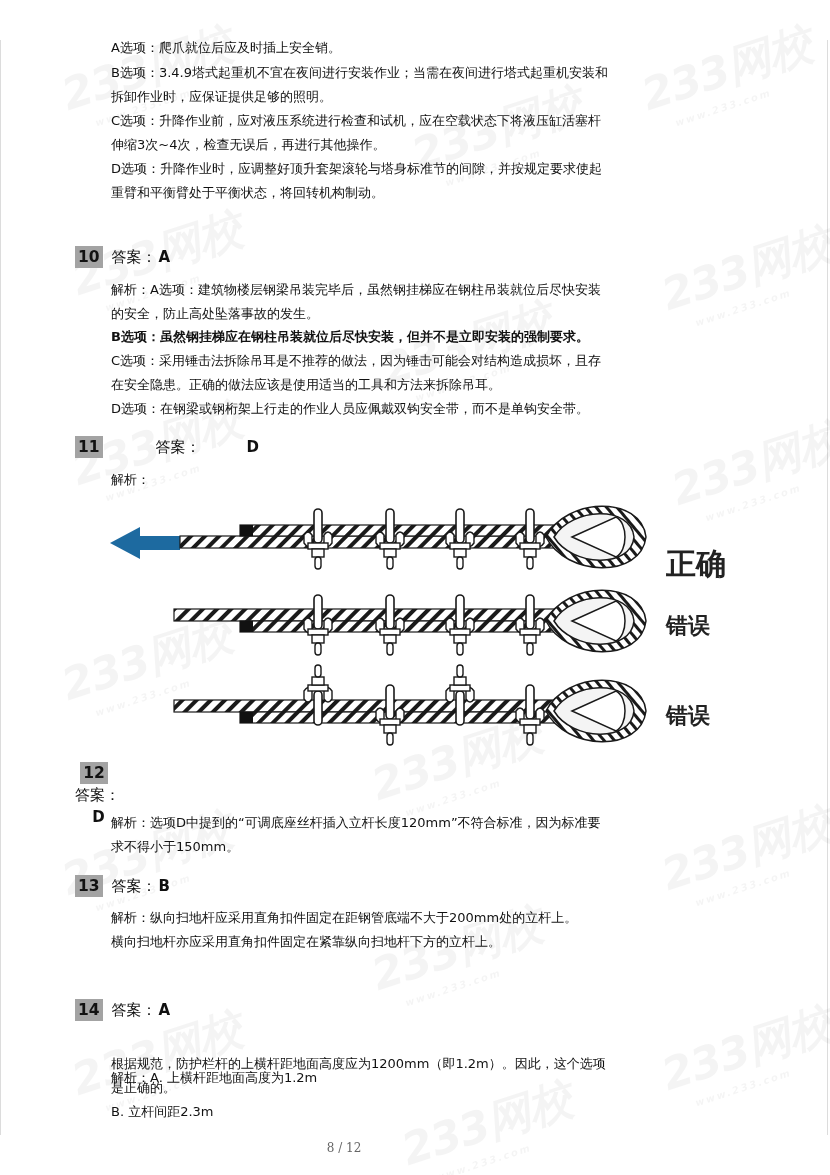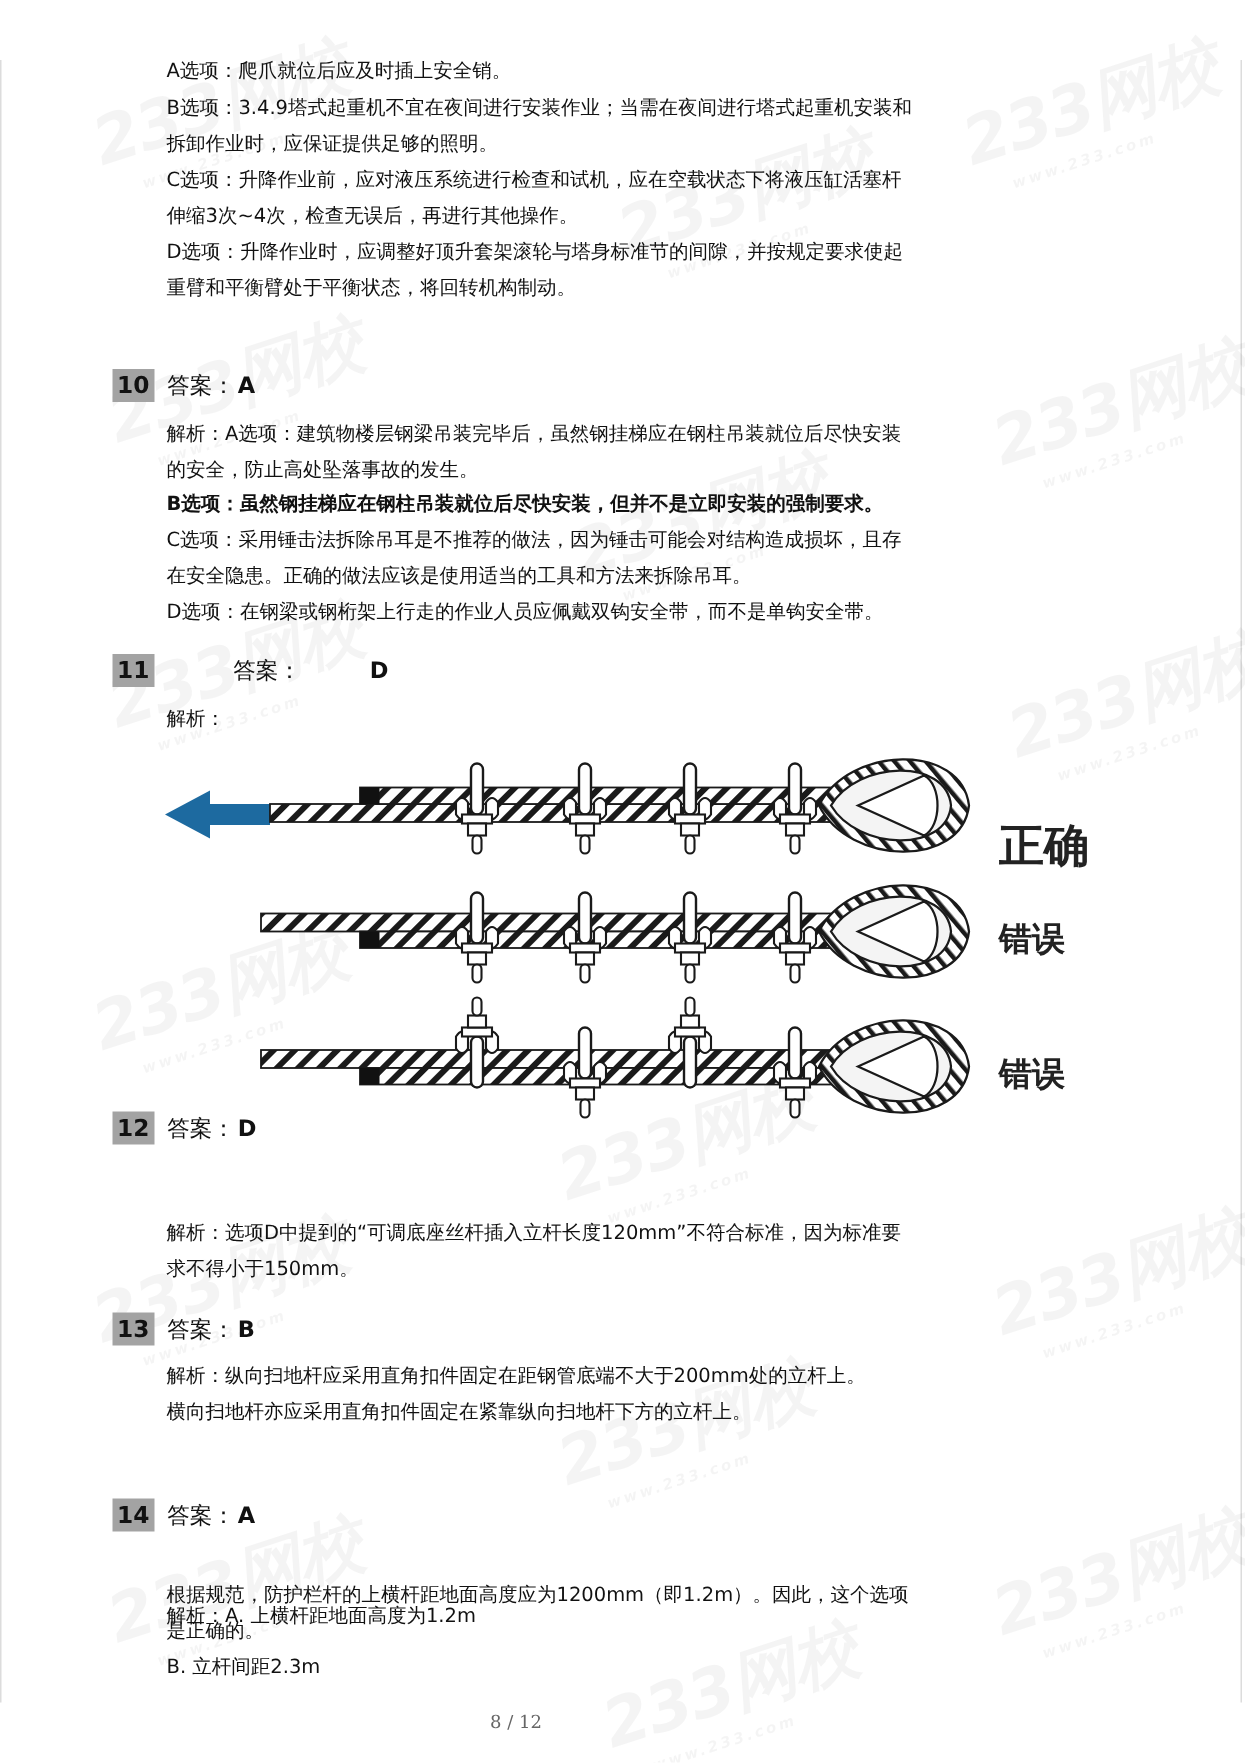--- a/index.html
+++ b/index.html
@@ -183,21 +183,21 @@
         <use href="#thimble" x="438" y="208"></use>
       </g>
     </svg>
     <div style="position:absolute;left:558px;top:20px;font-size:30px;font-weight:bold;color:#222;margin-top:21px;">正确</div>
     <div style="position:absolute;left:558px;top:108px;font-size:22px;font-weight:bold;color:#222;">错误</div>
     <div style="position:absolute;left:558px;top:198px;font-size:22px;font-weight:bold;color:#222;">错误</div>
   </div>
 </div>
 
 <div>
-  <div class="qhead" style="top:741px;">
+  <div class="qhead" style="top:762px;flex-direction:column;">
     <span class="qnum">12</span>
     <span class="ans-label">答案：</span>
     <span class="ans-val">D</span>
   </div>
   <div class="line" style="top:811px;">解析：选项D中提到的“可调底座丝杆插入立杆长度120mm”不符合标准，因为标准要</div>
   <div class="line" style="top:835px;">求不得小于150mm。</div>
 </div>
 
 <div>
   <div class="qhead" style="top:875px;">

